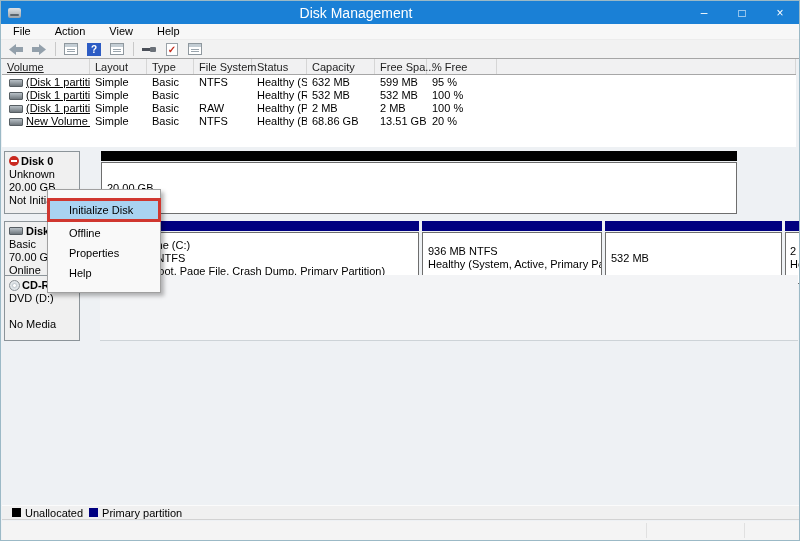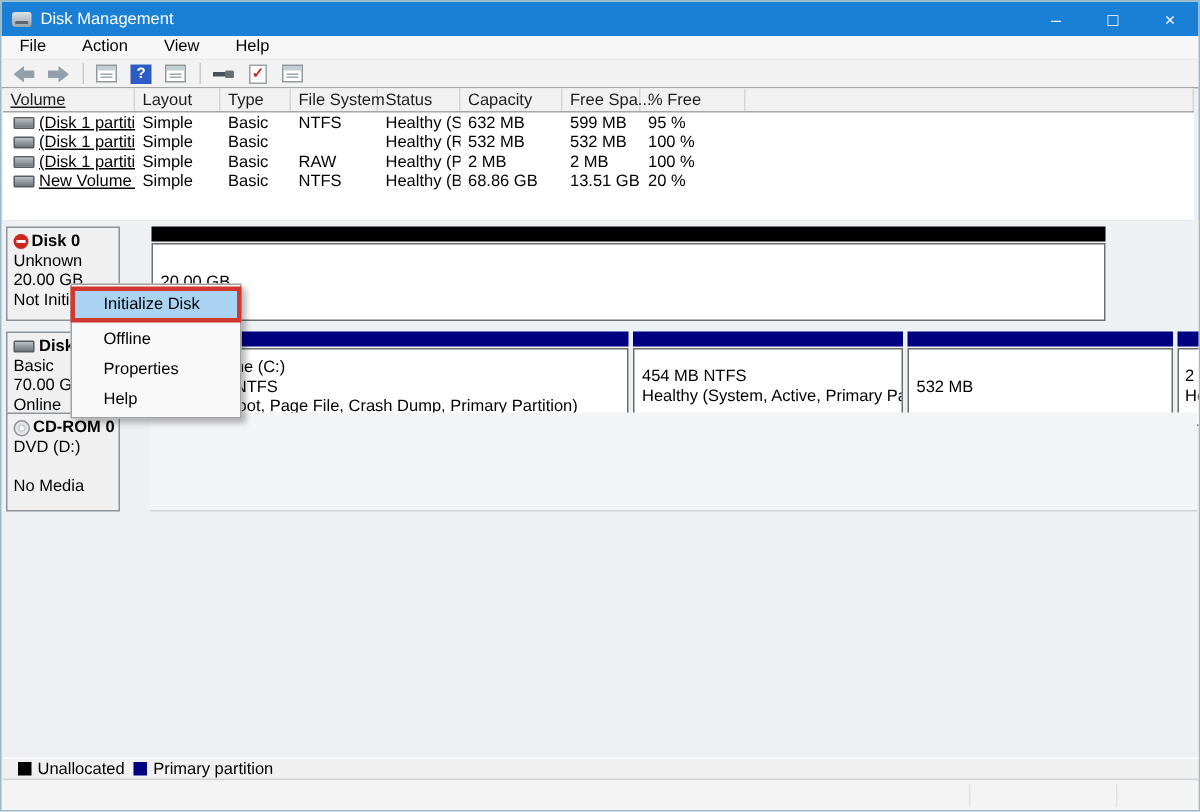--- a/index.html
+++ b/index.html
@@ -1,21 +1,21 @@
 <!DOCTYPE html>
 <html><head>
 <meta charset="utf-8">
 <style>
   html,body{margin:0;padding:0;background:#d8dde2;font-family:"Liberation Sans",sans-serif;}
   #win{position:relative;width:800px;height:541px;background:#eef1f4;border:1px solid #9bb9c6;box-sizing:border-box;overflow:hidden;font-size:11px;color:#000;}
   
   .titlebar{position:absolute;left:0;top:0;width:100%;height:23px;background:#1a80d6;display:flex;align-items:center;color:#fff;}
   .app-icon{width:13px;height:10px;margin:0 6px 0 7px;background:linear-gradient(#dde2e6,#9aa3ab);border-radius:2px;position:relative;}
   .app-icon::after{content:"";position:absolute;left:2px;right:2px;bottom:2px;height:2px;background:#5c666e;border-radius:1px;}
-  .title-text{font-size:11px;flex:1;}
+  .title-text{font-size:14px;flex:1;text-align:center;}
   .winbtn{width:38px;height:23px;display:flex;align-items:center;justify-content:center;font-size:12px;cursor:default;}
   
   .menubar{position:absolute;left:0;top:23px;width:100%;height:15px;background:#f7f7f7;display:flex;align-items:center;border-bottom:1px solid #ececec;}
   .menu-item{padding:0 12px;height:15px;line-height:15px;}
   
   .toolbar{position:absolute;left:0;top:39px;width:100%;height:19px;background:#f2f2f2;border-bottom:1px solid #a6a6a6;display:flex;align-items:center;padding-left:4px;box-sizing:border-box;}
   .tbtn{width:22px;height:17px;display:flex;align-items:center;justify-content:center;margin-right:1px;}
   .tsep{width:1px;height:14px;background:#c9c9c9;margin:0 4px;}
   .winicon{width:14px;height:12px;border:1px solid #8f989e;background:#fff;position:relative;box-sizing:border-box;}
   .winicon::before{content:"";position:absolute;left:0;right:0;top:0;height:3px;background:#c3cdd4;}
@@ -42,21 +42,21 @@
   .graphbox{display:flex;flex-direction:column;}
   .band{height:10px;margin-bottom:1px;}
   .band.black{background:#000;}
   .band.navy{background:#000080;}
   .area{flex:1;background:#fff;border:1px solid #6e6e6e;box-sizing:border-box;display:flex;flex-direction:column;justify-content:center;padding-left:5px;overflow:hidden;white-space:nowrap;}
   .area .tl{line-height:13px;}
   .parts{display:flex;}
   .part{display:flex;flex-direction:column;margin-right:3px;}
   .cdarea{flex:1;background:#f3f4f6;border-bottom:1px solid #cdd3d7;}
   
-  .ctxmenu{position:absolute;left:46px;top:188px;width:114px;background:#f9f9f9;border:1px solid #a0a0a0;box-shadow:3px 3px 4px rgba(0,0,0,.28);box-sizing:border-box;z-index:50;padding:2px 0;}
+  .ctxmenu{position:absolute;left:46px;top:188px;width:114px;background:#f9f9f9;border:1px solid #a0a0a0;box-shadow:3px 3px 4px rgba(0,0,0,.28);box-sizing:border-box;z-index:50;padding:9px 0;}
   .ctxitem{height:20px;line-height:20px;padding-left:21px;white-space:nowrap;}
   .annot-wrap{position:relative;height:24px;margin:-1px -1px 1px -1px;border:3px solid #d0372f;box-sizing:border-box;z-index:60;}
   .annot-wrap .hl{height:100%;background:#a9d3f1;padding-left:19px;line-height:18px;white-space:nowrap;}
   
   .legendbar{position:absolute;left:1px;top:504px;width:798px;height:15px;background:#f0f0f0;border-top:1px solid #fbfbfb;border-bottom:1px solid #d2d2d2;display:flex;align-items:center;padding-left:10px;box-sizing:border-box;}
   .lg-sq{display:inline-block;width:9px;height:9px;margin-right:4px;}
   .lg-item{display:flex;align-items:center;margin-right:6px;}
   .statusbar{position:absolute;left:1px;top:520px;width:798px;height:19px;background:#f4f4f4;}
   .sdiv{position:absolute;top:2px;bottom:2px;width:1px;background:#e0e0e0;}
   .arrow-svg{display:block;}
@@ -207,21 +207,21 @@
           <div class="band navy"></div>
           <div class="area">
             <span class="tl">New Volume (C:)</span>
             <span class="tl">68.86 GB NTFS</span>
             <span class="tl">Healthy (Boot, Page File, Crash Dump, Primary Partition)</span>
           </div>
         </div>
         <div class="part" style="width:180px;">
           <div class="band navy"></div>
           <div class="area">
-            <span class="tl">454 MB NTFS</span>
+            <span class="tl">936 MB NTFS</span>
             <span class="tl">Healthy (System, Active, Primary Partition)</span>
           </div>
         </div>
         <div class="part" style="width:177px;">
           <div class="band navy"></div>
           <div class="area">
             <span class="tl">532 MB</span>
           </div>
         </div>
         <div class="part" style="width:28px;margin-right:0;">

